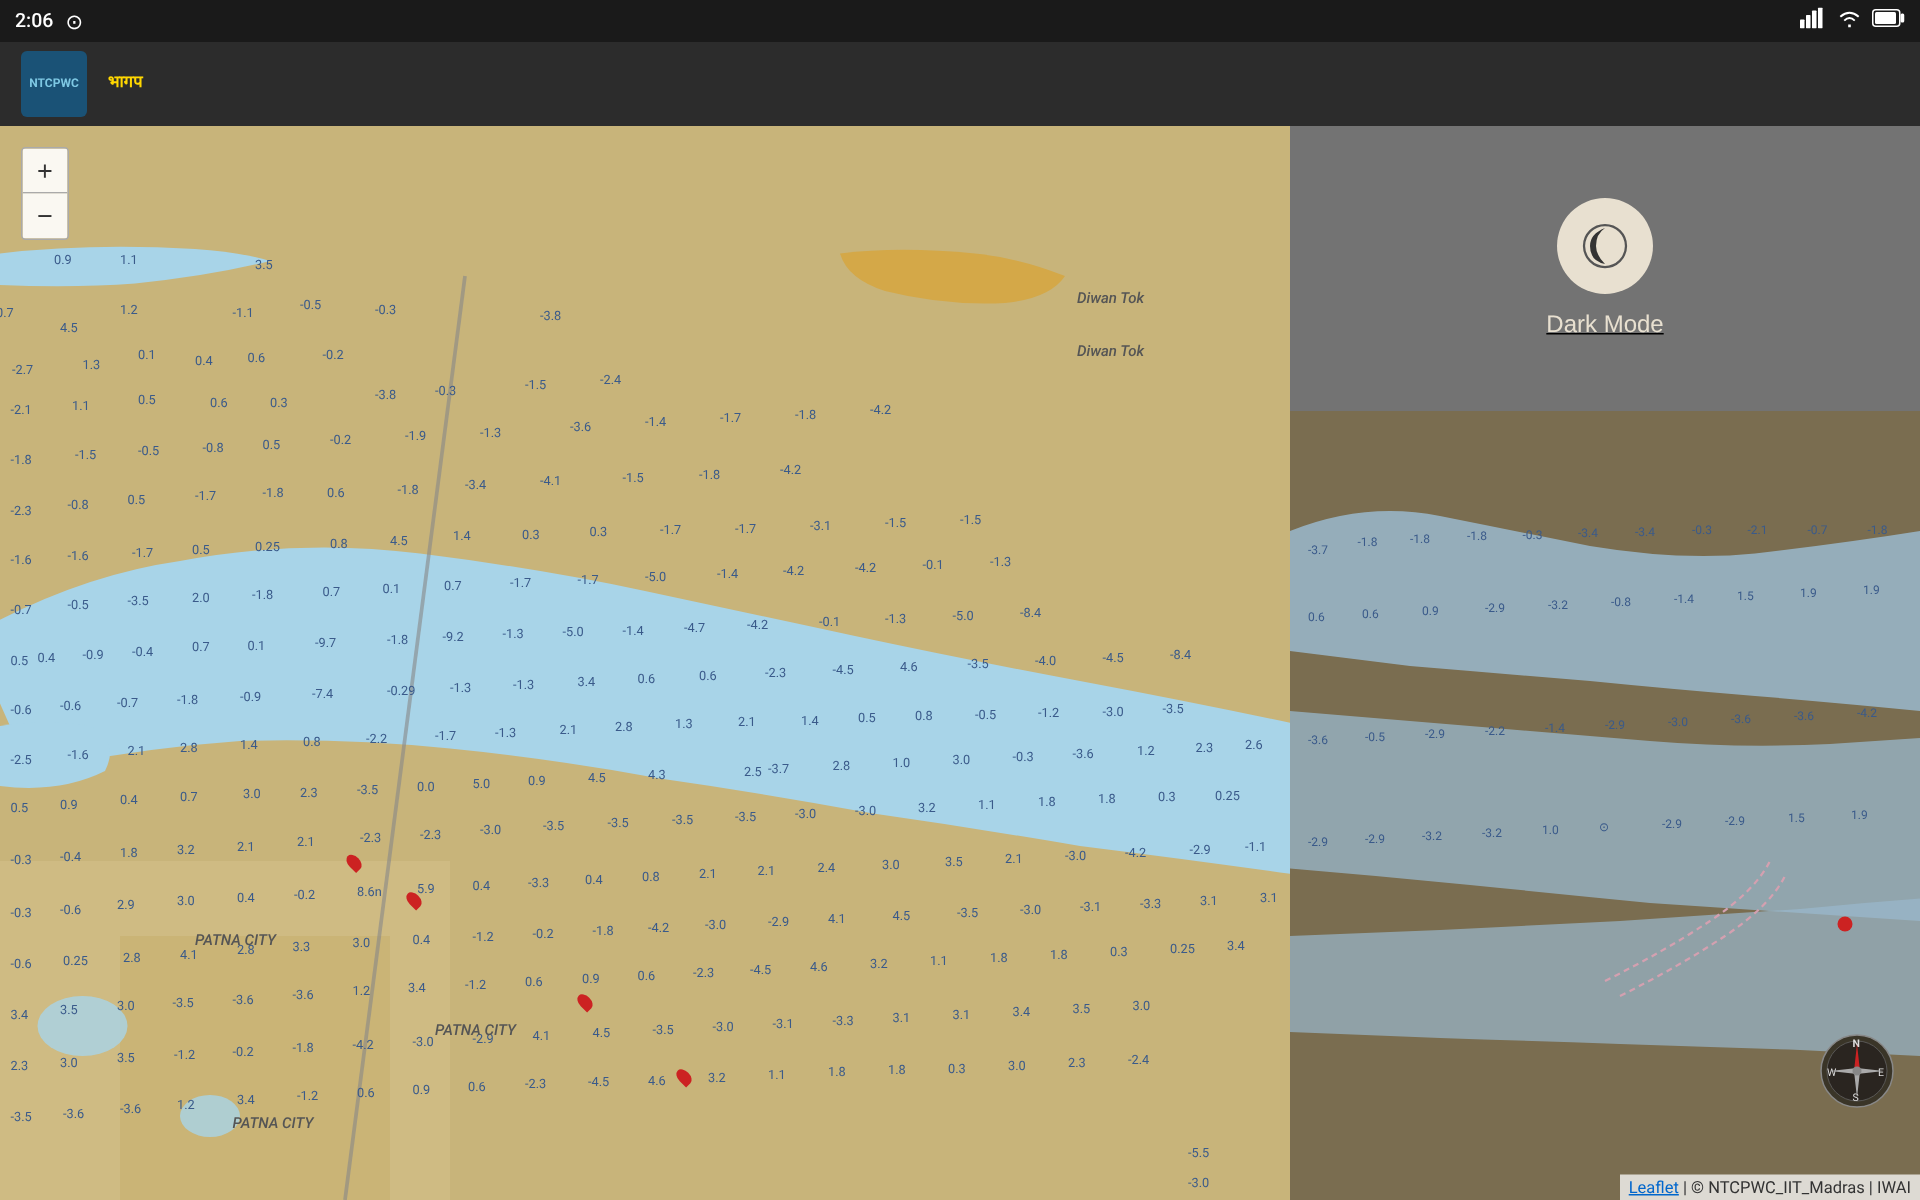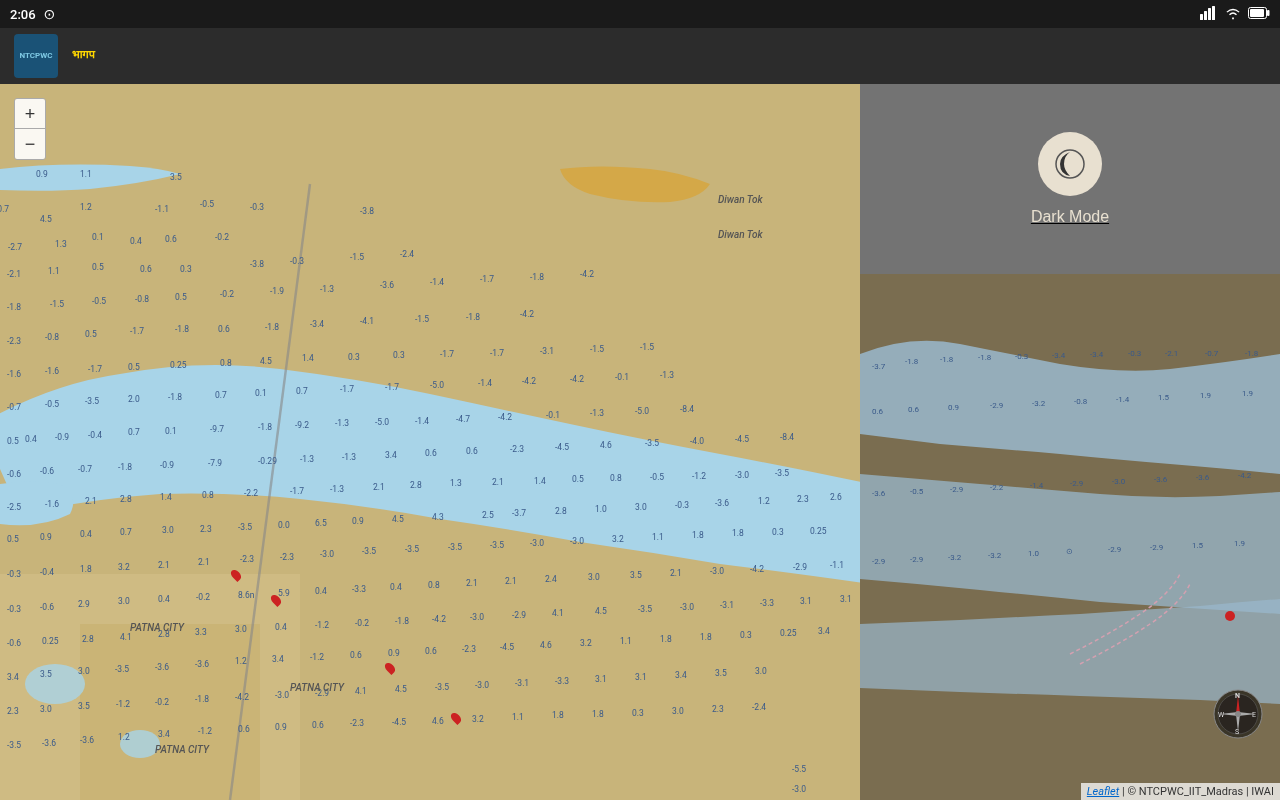--- a/index.html
+++ b/index.html
@@ -229,21 +229,21 @@
     #attribution {
       position: absolute;
       bottom: 0;
       right: 0;
       background: rgba(255,255,255,0.75);
       font-size: 11px;
       color: #333;
       padding: 2px 6px;
       z-index: 50;
     }
-    #attribution a { color: #0066cc; text-decoration: underline; font-style: italic; }
+    #attribution a { color: #0066cc; text-decoration: underline; }
 
     
     .place-label {
       position: absolute;
       color: #555;
       font-size: 10px;
       font-style: italic;
       font-weight: 500;
     }
 
@@ -485,21 +485,21 @@
     <span class="depth-label" style="left:498px;top:328px">-4.2</span>
     <span class="depth-label" style="left:546px;top:326px">-0.1</span>
     <span class="depth-label" style="left:590px;top:324px">-1.3</span>
     <span class="depth-label" style="left:635px;top:322px">-5.0</span>
     <span class="depth-label" style="left:680px;top:320px">-8.4</span>
     <span class="depth-label" style="left:7px;top:385px">-0.6</span>
     <span class="depth-label" style="left:40px;top:382px">-0.6</span>
     <span class="depth-label" style="left:78px;top:380px">-0.7</span>
     <span class="depth-label" style="left:118px;top:378px">-1.8</span>
     <span class="depth-label" style="left:160px;top:376px">-0.9</span>
-    <span class="depth-label" style="left:208px;top:374px">-7.9</span>
+    <span class="depth-label" style="left:208px;top:374px">-7.4</span>
     <span class="depth-label" style="left:258px;top:372px">-0.29</span>
     <span class="depth-label" style="left:300px;top:370px">-1.3</span>
     <span class="depth-label" style="left:342px;top:368px">-1.3</span>
     <span class="depth-label" style="left:385px;top:366px">3.4</span>
     <span class="depth-label" style="left:425px;top:364px">0.6</span>
     <span class="depth-label" style="left:466px;top:362px">0.6</span>
     <span class="depth-label" style="left:510px;top:360px">-2.3</span>
     <span class="depth-label" style="left:555px;top:358px">-4.5</span>
     <span class="depth-label" style="left:600px;top:356px">4.6</span>
     <span class="depth-label" style="left:645px;top:354px">-3.5</span>
@@ -527,25 +527,25 @@
     <span class="depth-label" style="left:735px;top:386px">-3.0</span>
     <span class="depth-label" style="left:775px;top:384px">-3.5</span>
     <span class="depth-label" style="left:7px;top:450px">0.5</span>
     <span class="depth-label" style="left:40px;top:448px">0.9</span>
     <span class="depth-label" style="left:80px;top:445px">0.4</span>
     <span class="depth-label" style="left:120px;top:443px">0.7</span>
     <span class="depth-label" style="left:162px;top:441px">3.0</span>
     <span class="depth-label" style="left:200px;top:440px">2.3</span>
     <span class="depth-label" style="left:238px;top:438px">-3.5</span>
     <span class="depth-label" style="left:278px;top:436px">0.0</span>
-    <span class="depth-label" style="left:315px;top:434px">6.5</span>
+    <span class="depth-label" style="left:315px;top:434px">5.0</span>
     <span class="depth-label" style="left:352px;top:432px">0.9</span>
     <span class="depth-label" style="left:392px;top:430px">4.5</span>
     <span class="depth-label" style="left:432px;top:428px">4.3</span>
-    <span class="depth-label" style="left:482px;top:426px">2.5</span>
+    <span class="depth-label" style="left:496px;top:426px">2.5</span>
     <span class="depth-label" style="left:512px;top:424px">-3.7</span>
     <span class="depth-label" style="left:555px;top:422px">2.8</span>
     <span class="depth-label" style="left:595px;top:420px">1.0</span>
     <span class="depth-label" style="left:635px;top:418px">3.0</span>
     <span class="depth-label" style="left:675px;top:416px">-0.3</span>
     <span class="depth-label" style="left:715px;top:414px">-3.6</span>
     <span class="depth-label" style="left:758px;top:412px">1.2</span>
     <span class="depth-label" style="left:797px;top:410px">2.3</span>
     <span class="depth-label" style="left:830px;top:408px">2.6</span>
     <span class="depth-label" style="left:7px;top:485px">-0.3</span>

